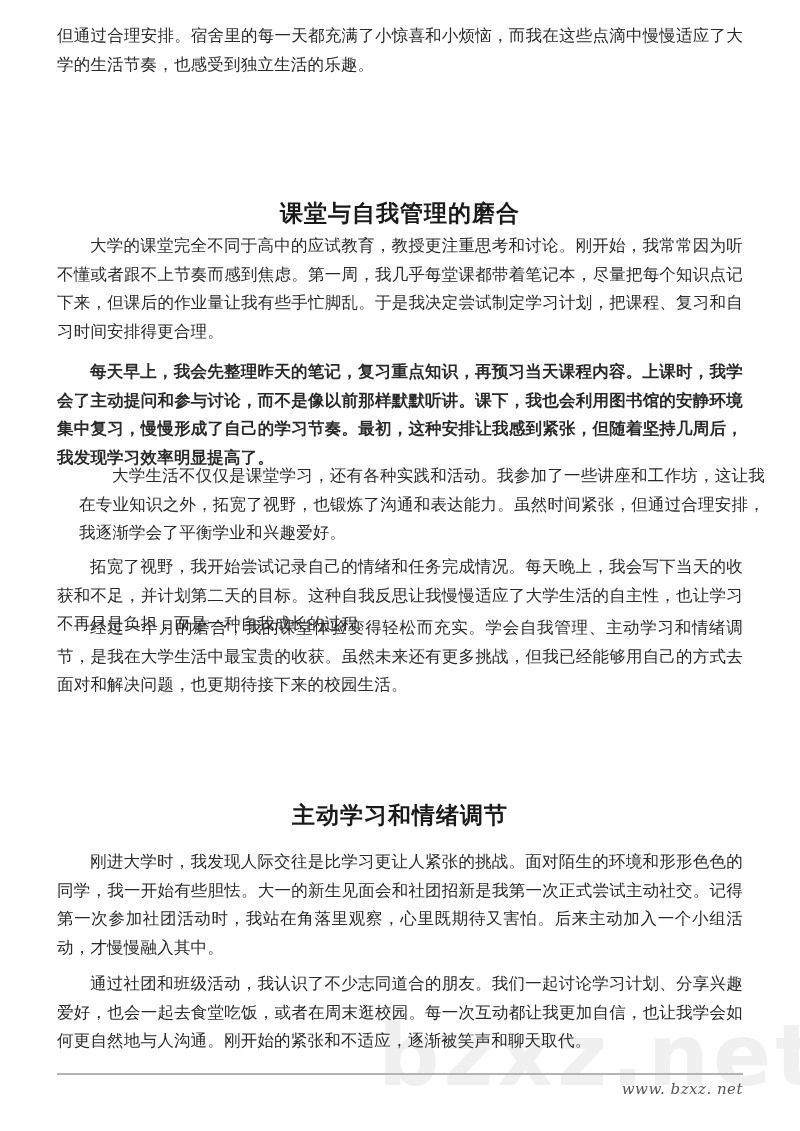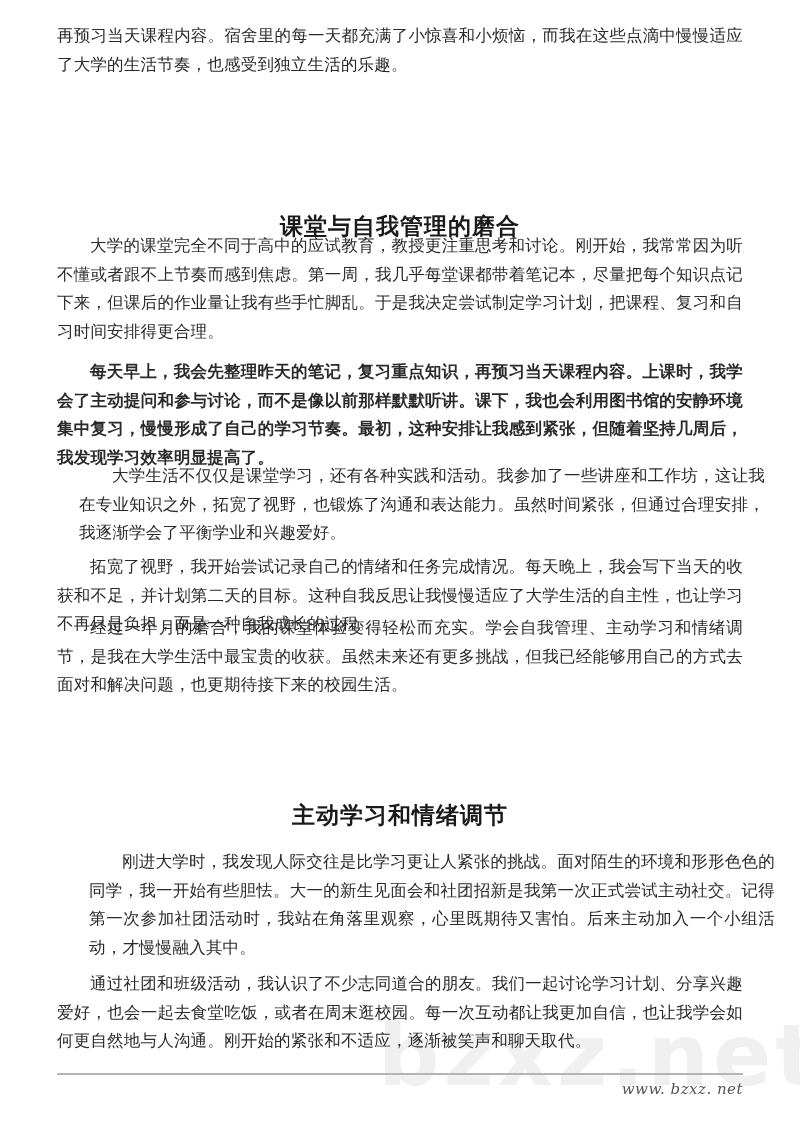--- a/index.html
+++ b/index.html
@@ -33,28 +33,28 @@
     font-family: "DejaVu Serif", "Liberation Serif", serif; font-style: italic;
     font-size: 15px; color: #555; letter-spacing: 0.5px;
   }
 </style>
 </head>
 <body>
 
 <div class="watermark">bzxz.net</div>
 
 <div class="page content">
-  <p class="para" style="top:22px;">再预习当天课程内容。宿舍里的每一天都充满了小惊喜和小烦恼，而我在这些点滴中慢慢适应了大学的生活节奏，也感受到独立生活的乐趣。</p>
+  <p class="para" style="top:22px;">但通过合理安排。宿舍里的每一天都充满了小惊喜和小烦恼，而我在这些点滴中慢慢适应了大学的生活节奏，也感受到独立生活的乐趣。</p>
 
-  <h2 class="heading" style="top:211px;">课堂与自我管理的磨合</h2>
+  <h2 class="heading" style="top:198px;">课堂与自我管理的磨合</h2>
   <p class="para indent" style="top:232px;">大学的课堂完全不同于高中的应试教育，教授更注重思考和讨论。刚开始，我常常因为听不懂或者跟不上节奏而感到焦虑。第一周，我几乎每堂课都带着笔记本，尽量把每个知识点记下来，但课后的作业量让我有些手忙脚乱。于是我决定尝试制定学习计划，把课程、复习和自习时间安排得更合理。</p>
   <p class="para indent" style="top:358px;font-weight:bold;">每天早上，我会先整理昨天的笔记，复习重点知识，再预习当天课程内容。上课时，我学会了主动提问和参与讨论，而不是像以前那样默默听讲。课下，我也会利用图书馆的安静环境集中复习，慢慢形成了自己的学习节奏。最初，这种安排让我感到紧张，但随着坚持几周后，我发现学习效率明显提高了。</p>
   <p class="para indent" style="top:462px;margin-left:22px;">大学生活不仅仅是课堂学习，还有各种实践和活动。我参加了一些讲座和工作坊，这让我在专业知识之外，拓宽了视野，也锻炼了沟通和表达能力。虽然时间紧张，但通过合理安排，我逐渐学会了平衡学业和兴趣爱好。</p>
   <p class="para indent" style="top:553px;">拓宽了视野，我开始尝试记录自己的情绪和任务完成情况。每天晚上，我会写下当天的收获和不足，并计划第二天的目标。这种自我反思让我慢慢适应了大学生活的自主性，也让学习不再只是负担，而是一种自我成长的过程。</p>
   <p class="para indent" style="top:614px;">经过一个月的磨合，我的课堂体验变得轻松而充实。学会自我管理、主动学习和情绪调节，是我在大学生活中最宝贵的收获。虽然未来还有更多挑战，但我已经能够用自己的方式去面对和解决问题，也更期待接下来的校园生活。</p>
 
   <h2 class="heading" style="top:800px;">主动学习和情绪调节</h2>
-  <p class="para indent" style="top:848px;margin-left:32px;">刚进大学时，我发现人际交往是比学习更让人紧张的挑战。面对陌生的环境和形形色色的同学，我一开始有些胆怯。大一的新生见面会和社团招新是我第一次正式尝试主动社交。记得第一次参加社团活动时，我站在角落里观察，心里既期待又害怕。后来主动加入一个小组活动，才慢慢融入其中。</p>
+  <p class="para indent" style="top:848px;">刚进大学时，我发现人际交往是比学习更让人紧张的挑战。面对陌生的环境和形形色色的同学，我一开始有些胆怯。大一的新生见面会和社团招新是我第一次正式尝试主动社交。记得第一次参加社团活动时，我站在角落里观察，心里既期待又害怕。后来主动加入一个小组活动，才慢慢融入其中。</p>
   <p class="para indent" style="top:970px;">通过社团和班级活动，我认识了不少志同道合的朋友。我们一起讨论学习计划、分享兴趣爱好，也会一起去食堂吃饭，或者在周末逛校园。每一次互动都让我更加自信，也让我学会如何更自然地与人沟通。刚开始的紧张和不适应，逐渐被笑声和聊天取代。</p>
 </div>
 
 <div class="footer-rule"></div>
 <div class="footer-url">www. bzxz. net</div>
 
 </body></html>

